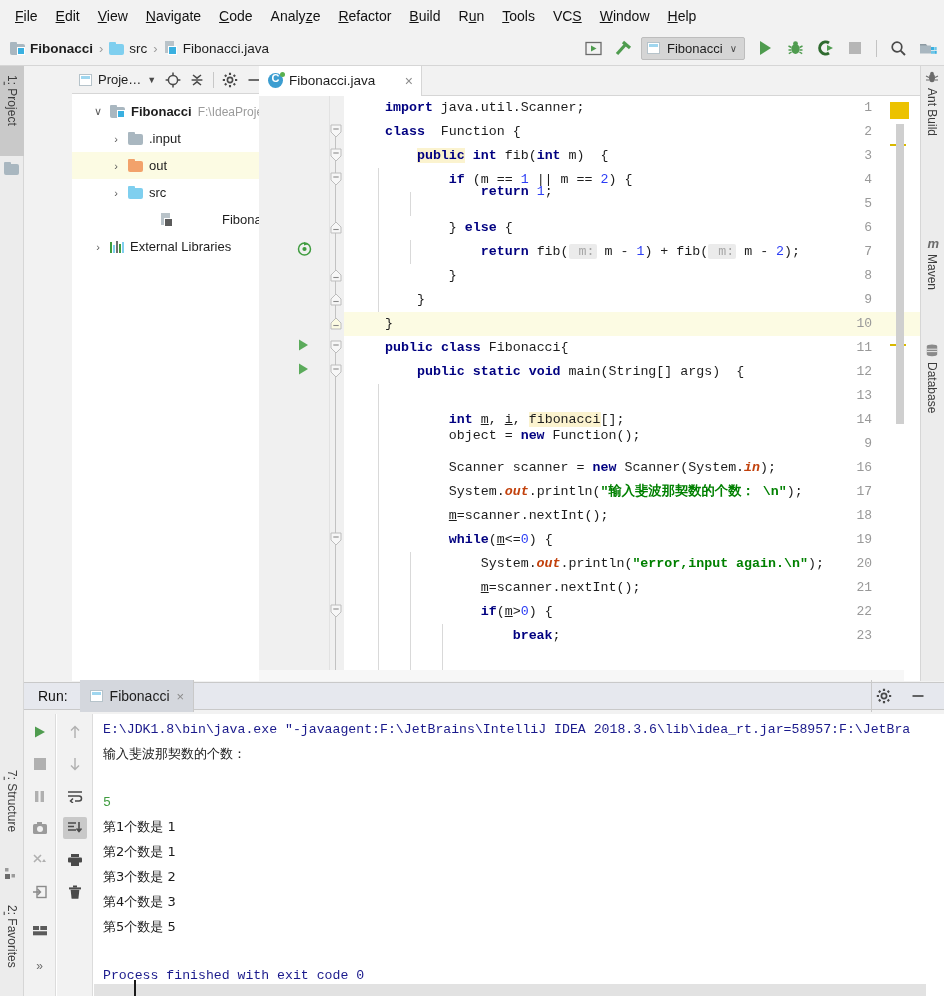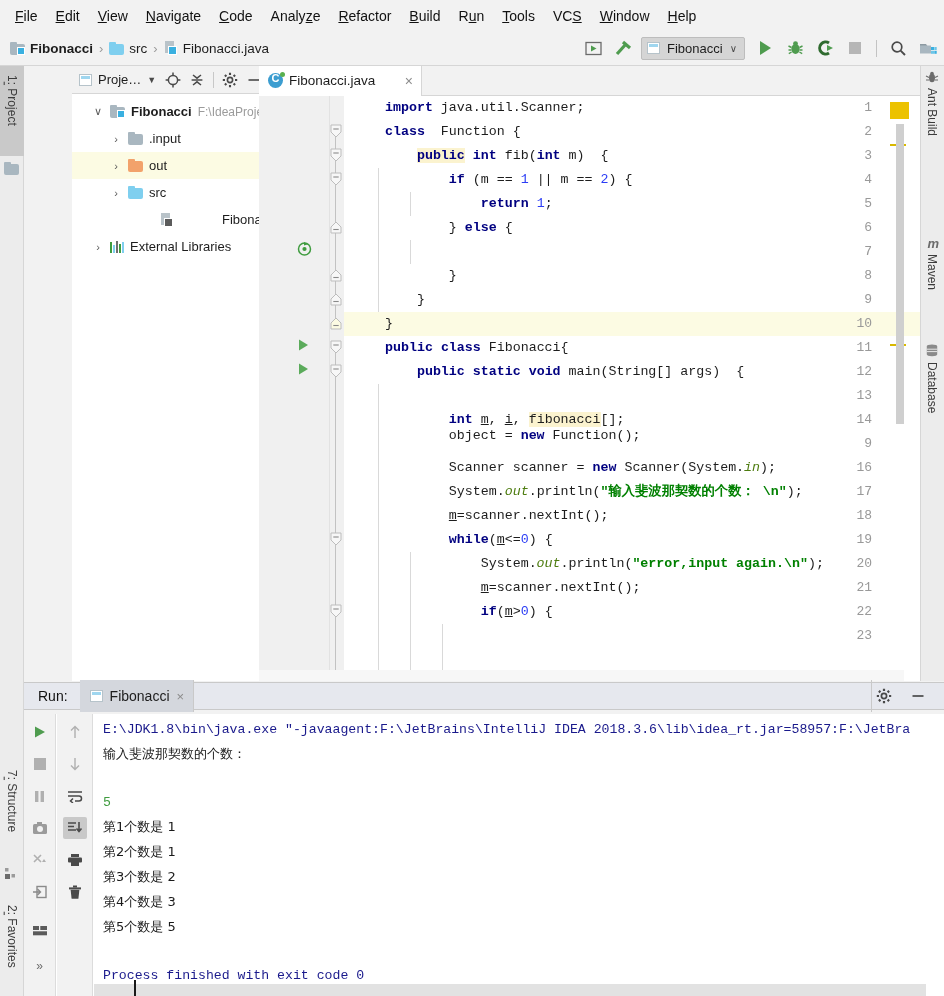--- a/index.html
+++ b/index.html
@@ -159,21 +159,21 @@
   .codecol {
     position: absolute; left: 85px; top: 0; right: 0; height: 585px;
     font-family: "Liberation Mono", "DejaVu Sans Mono", monospace; font-size: 13.3px; line-height: 24px;
     white-space: pre; color: #1d1d1d;
   }
   .cline { position: absolute; left: 0; height: 24px; white-space: pre; margin-left: 41px; }
   .rowhl { position: absolute; left: 0; right: 0; height: 24px; background: #fcfbe3; }
   .kw { color: #000080; font-weight: bold; }
   .num { color: #2b3df5; }
   .str { color: #008000; font-weight: bold; }
-  .fld { color: #4d7c0f; font-style: italic; font-weight: normal; }
+  .fld { color: #c2410c; font-style: italic; font-weight: bold; }
   .hint { color: #a6a6a6; background: #ebebeb; border-radius: 2px; padding: 0 2px; font-style: normal; }
   .hlid { background: #fbf3cf; }
   .und { text-decoration: underline; }
   .indent-guide { position: absolute; width: 1px; background: #d9d9d9; }
   .fold-line { position: absolute; width: 1px; background: #c2c2c2; left: 76px; }
 
   .vscroll-track { position: absolute; right: 15px; top: 0; width: 10px; height: 585px; }
   .vscroll-thumb { position: absolute; right: 16px; width: 8px; background: #cfcfcf; border-radius: 0; }
   .err-stripe { position: absolute; right: 11px; width: 19px; height: 17px; background: #ecc200; }
   .mark-stripe { position: absolute; right: 14px; width: 16px; height: 2px; background: #d8b800; }
@@ -557,36 +557,38 @@
       <div class="indent-guide" style="left:151px; top:144px; height:24px"></div>
       <div class="indent-guide" style="left:119px; top:288px; height:297px"></div>
       <div class="indent-guide" style="left:151px; top:456px; height:129px"></div>
       <div class="indent-guide" style="left:183px; top:528px; height:57px"></div>
 
       <div class="codecol">
         <div class="cline" style="top:0px"><span class="kw">import</span> java.util.Scanner;</div>
         <div class="cline" style="top:24px"><span class="kw">class</span>  Function {</div>
         <div class="cline" style="top:48px">    <span class="kw hlid">public</span> <span class="kw">int</span> fib(<span class="kw">int</span> m)  {</div>
         <div class="cline" style="top:72px">        <span class="kw">if</span> (m == <span class="num">1</span> || m == <span class="num">2</span>) {</div>
-        <div class="cline" style="top:96px">            <span class="kw">return</span> <span class="num">1</span>;</div>
+        <div class="cline" style="top:84px">            <span class="kw">return</span> <span class="num">1</span>;</div>
         <div class="cline" style="top:120px">        } <span class="kw">else</span> {</div>
+        <div class="cline" style="top:144px">            <span class="kw">return</span> fib(<span class="hint"> m:</span> m - <span class="num">1</span>) + fib(<span class="hint"> m:</span> m - <span class="num">2</span>);</div>
         <div class="cline" style="top:168px">        }</div>
         <div class="cline" style="top:192px">    }</div>
         <div class="cline" style="top:216px">}</div>
         <div class="cline" style="top:240px"><span class="kw">public</span> <span class="kw">class</span> Fibonacci{</div>
         <div class="cline" style="top:264px">    <span class="kw">public</span> <span class="kw">static</span> <span class="kw">void</span> main(String[] args)  {</div>
         <div class="cline" style="top:312px">        <span class="kw">int</span> <span class="und">m</span>, <span class="und">i</span>, <span class="hlid">fibonacci</span>[];</div>
         <div class="cline" style="top:328px">        object = <span class="kw">new</span> Function();</div>
         <div class="cline" style="top:360px">        Scanner scanner = <span class="kw">new</span> Scanner(System.<span class="fld">in</span>);</div>
         <div class="cline" style="top:384px">        System.<span class="fld">out</span>.println(<span class="str">"输入斐波那契数的个数： \n"</span>);</div>
         <div class="cline" style="top:408px">        <span class="und">m</span>=scanner.nextInt();</div>
         <div class="cline" style="top:432px">        <span class="kw">while</span>(<span class="und">m</span>&lt;=<span class="num">0</span>) {</div>
         <div class="cline" style="top:456px">            System.<span class="fld">out</span>.println(<span class="str">"error,input again.\n"</span>);</div>
         <div class="cline" style="top:480px">            <span class="und">m</span>=scanner.nextInt();</div>
         <div class="cline" style="top:504px">            <span class="kw">if</span>(<span class="und">m</span>&gt;<span class="num">0</span>) {</div>
+        <div class="cline" style="top:528px">                <span class="kw">break</span>;</div>
       </div>
 
       <div class="err-stripe" style="top:6px"></div>
       <div class="mark-stripe" style="top:48px"></div>
       <div class="mark-stripe" style="top:248px"></div>
       <div class="vscroll-track"></div>
       <div class="vscroll-thumb" style="top:28px; height:300px"></div>
       <div class="hscroll-track" style="width:645px"></div>
     </div>
   </div>

